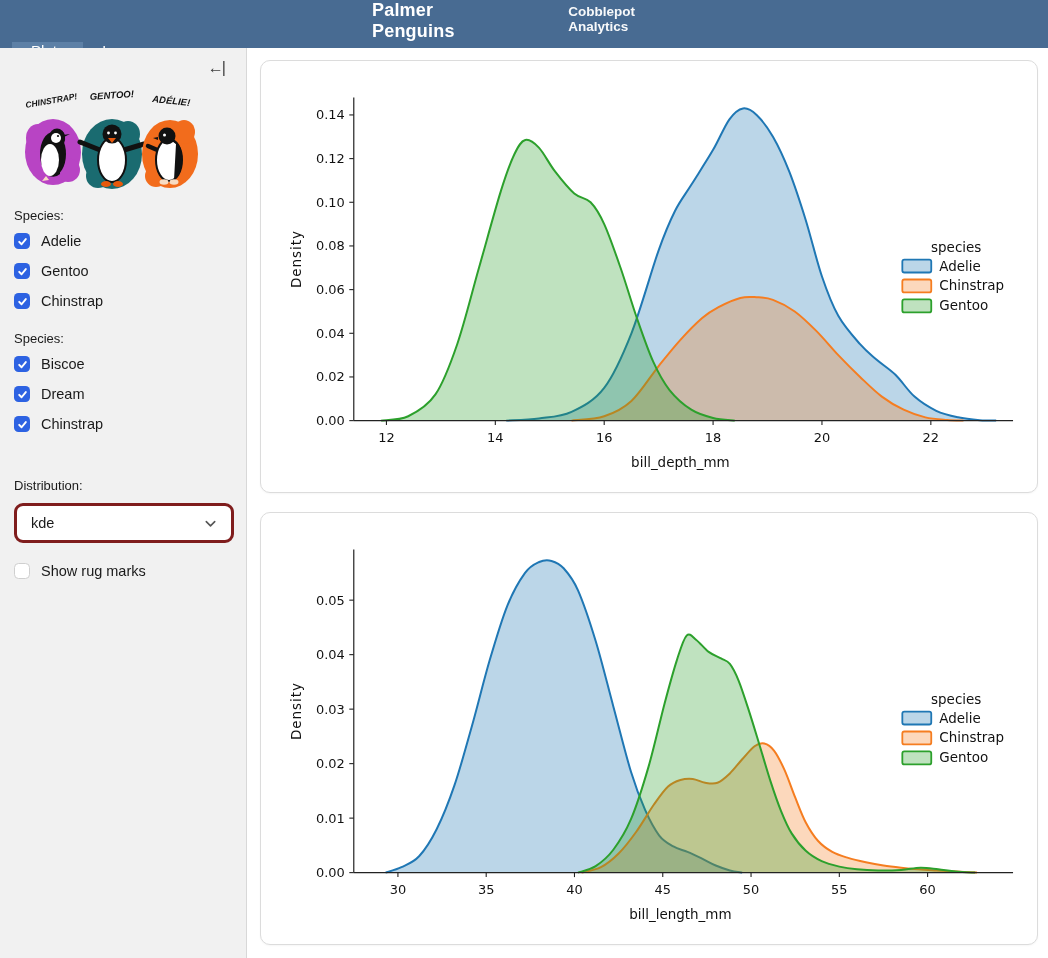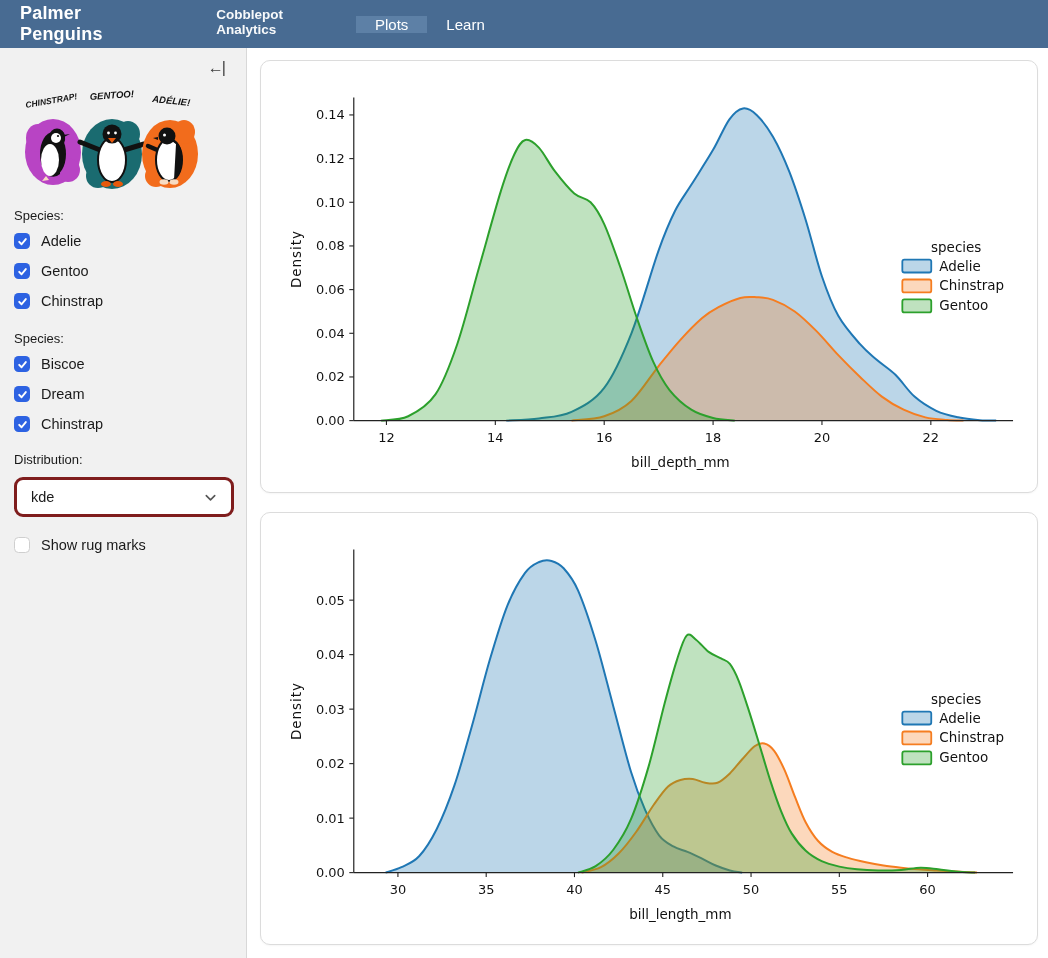--- a/index.html
+++ b/index.html
@@ -2,21 +2,21 @@
 <html><head>
 <meta charset="utf-8">
 <style>
   html,body{margin:0;padding:0;}
   body{
     width:1048px;height:958px;overflow:hidden;background:#fff;
     font-family:"Liberation Sans",sans-serif;color:#1a1a1a;
     -webkit-font-smoothing:antialiased;
   }
   
-  .navbar{height:48px;background:#486b92;display:flex;align-items:stretch;color:#fff;}
+  .navbar{height:48px;background:#486b92;display:flex;align-items:stretch;color:#fff;flex-direction:column;}
   .brand{display:flex;align-items:baseline;gap:10px;padding-left:20px;align-self:center;width:324px;flex:none;}
   .brand-title{font-size:18px;font-weight:700;letter-spacing:.2px;}
   .brand-sub{font-size:13.5px;font-weight:700;opacity:.96;margin-left:40px;}
   .nav-tabs{display:flex;align-items:center;margin-left:12px;}
   .tab{display:flex;align-items:center;padding:0 19px;font-size:15px;cursor:pointer;}
   .tab.active{background:#5d80a6;}
   
   .content{display:flex;height:910px;}
   .sidebar{width:247px;flex:none;background:#f1f1f1;border-right:1px solid #d8d8d8;
            box-sizing:border-box;padding:14px 12px 0 14px;position:relative;}
@@ -158,21 +158,21 @@
     </label>
     <label class="chk">
       <span class="box on">
           <svg width="11" height="11" viewBox="0 0 12 12">
             <path d="M2.4 6.4 L5 9 L9.6 3.4" stroke="#fff" stroke-width="2.1" fill="none" stroke-linecap="round" stroke-linejoin="round"></path>
           </svg>
         </span>
       <span>Chinstrap</span>
     </label>
 
-    <div class="group-label" style="margin-top:20px">Distribution:</div>
+    <div class="group-label" style="margin-top:46px">Distribution:</div>
     <div class="select">
       <span>kde</span>
       <svg width="15" height="15" viewBox="0 0 16 16">
           <path d="M3.5 6 L8 10.5 L12.5 6" stroke="#555" stroke-width="1.7" fill="none" stroke-linecap="round" stroke-linejoin="round"></path>
         </svg>
     </div>
 
     <label class="chk">
       <span class="box off"></span>
       <span>Show rug marks</span>

